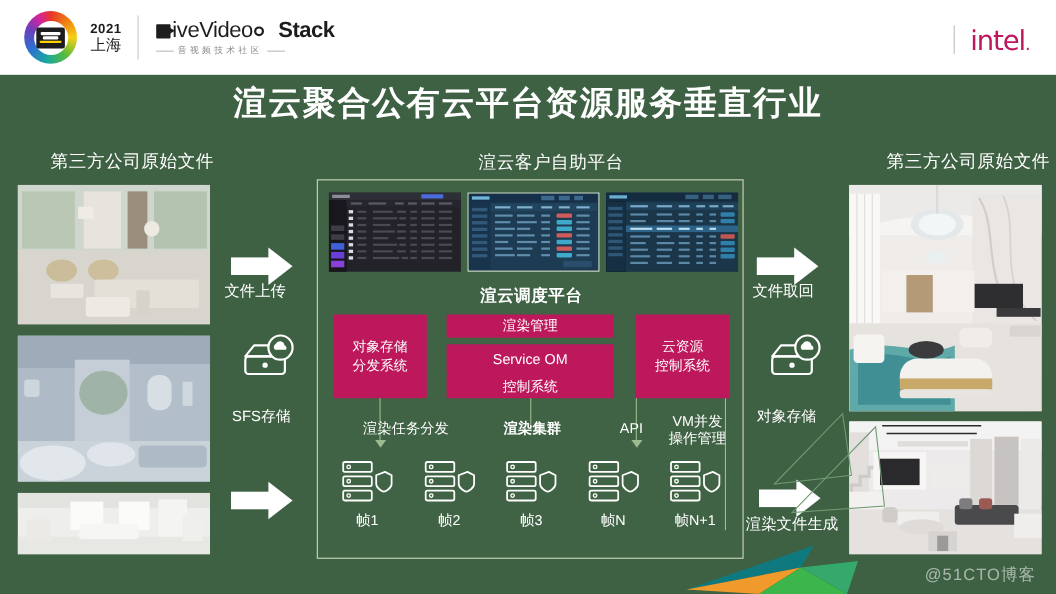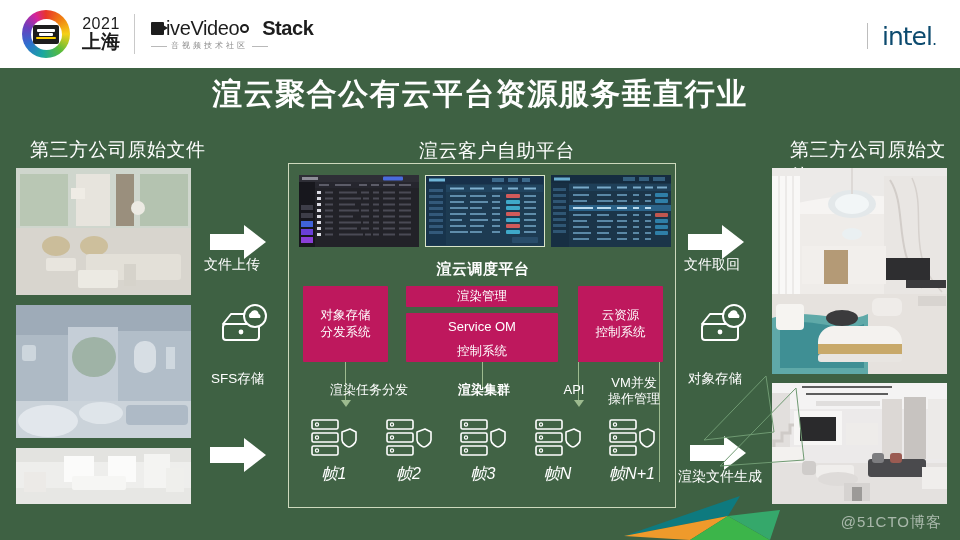--- a/index.html
+++ b/index.html
@@ -39,22 +39,22 @@
   }
   .lvs-ring-core i {
     display: block; background: #fff; height: 3px; width: 18px; border-radius: 1px;
   }
   .lvs-ring-core i:nth-child(2) { width: 14px; }
   .lvs-ring-core i:nth-child(3) { width: 20px; height: 2px; background:#ffd200; }
   .year-block {
     margin-left: 12px; text-align: center; color: #1c1c1c;
     line-height: 1.05; padding-right: 14px;
   }
-  .year-block .yr { font-size: 16px; font-weight: normal; letter-spacing: .5px; }
-  .year-block .city { font-size: 19px; font-weight: bold; }
+  .year-block .yr { font-size: 12px; font-weight: bold; letter-spacing: .5px; }
+  .year-block .city { font-size: 14px; font-weight: normal; }
   .vdivide { width: 1px; height: 40px; background: #c9c9c9; }
   .lvs-word {
     margin-left: 16px; display: flex; flex-direction: column; line-height: 1;
   }
   .lvs-word .w1 {
     font-size: 20px; color: #1d1d1d; letter-spacing: -.4px; white-space: nowrap;
     display: flex; align-items: center;
   }
   .lvs-word .w1 .lite { font-weight: normal; }
   .lvs-word .w1 .bold { font-weight: bold; margin-left: 12px; }
@@ -92,35 +92,35 @@
   }
   .huawei-mark span:nth-child(1){ left:0;  height:15px; transform: rotate(-24deg); }
   .huawei-mark span:nth-child(2){ left:7px; height:21px; transform: rotate(-9deg);}
   .huawei-mark span:nth-child(3){ left:14px;height:21px; transform: rotate(9deg);}
   .huawei-mark span:nth-child(4){ left:21px;height:15px; transform: rotate(24deg);}
   .huawei-word {
     font-size: 19px; font-weight: bold; color: #1d1d1d; letter-spacing: 1.4px;
   }
   .brand-sep { width:1px; height:26px; background:#bdbdbd; margin: 0 14px; }
   .intel-word {
-    font-size: 25px; color: #0c4a6e; letter-spacing: -1px;
+    font-size: 25px; color: #be185d; letter-spacing: -1px;
     font-family: "DejaVu Sans", sans-serif; line-height: 1; text-align: right;
   }
   .intel-word .tail { font-size: 16px; }
 
   
   .title {
     position: absolute; left: 0; top: 74px; width: 960px;
     text-align: center; color: #ffffff;
     font-size: 30px; font-weight: bold; letter-spacing: 1.5px;
   }
 
   
   .col-label {
-    position: absolute; color: #ffffff; font-size: 19px; letter-spacing: .5px;
+    position: absolute; color: #ffffff; font-size: 16px; letter-spacing: .5px; margin-left: 16px;
   }
   .col-label.left   { left: 30px;  top: 137px; }
   .col-label.center { left: 419px; top: 138px; }
   .col-label.right  { left: 790px; top: 137px; }
 
   
   .photo { position: absolute; overflow: hidden; }
   .ph-l1 { left: 16px; top: 168px; width: 175px; height: 127px; }
   .ph-l2 { left: 16px; top: 305px; width: 175px; height: 133px; }
   .ph-l3 { left: 16px; top: 448px; width: 175px; height: 56px; }
@@ -205,21 +205,21 @@
 
   .flow-label {
     position: absolute; color: #ffffff; font-size: 13px; white-space: nowrap;
     text-align: center; line-height: 1.25;
   }
 
   
   .servers { position: absolute; left: 12px; top: 254px; width: 364px; display: flex; justify-content: space-between; }
   .server-item { width: 66px; text-align: center; }
   .server-item svg { display:block; margin: 0 auto; }
-  .server-cap { color: #ffffff; font-size: 16px; margin-top: 4px; font-style: italic; }
+  .server-cap { color: #ffffff; font-size: 13px; margin-top: 4px; }
 
   
   .origami { position: absolute; left: 620px; bottom: 0; width: 200px; height: 50px; }
 
   
   .tri-decor { position: absolute; pointer-events: none; }
 
   .watermark {
     position: absolute; right: 18px; bottom: 8px;
     color: rgba(255,255,255,.55); font-size: 15px; letter-spacing: 1px;

